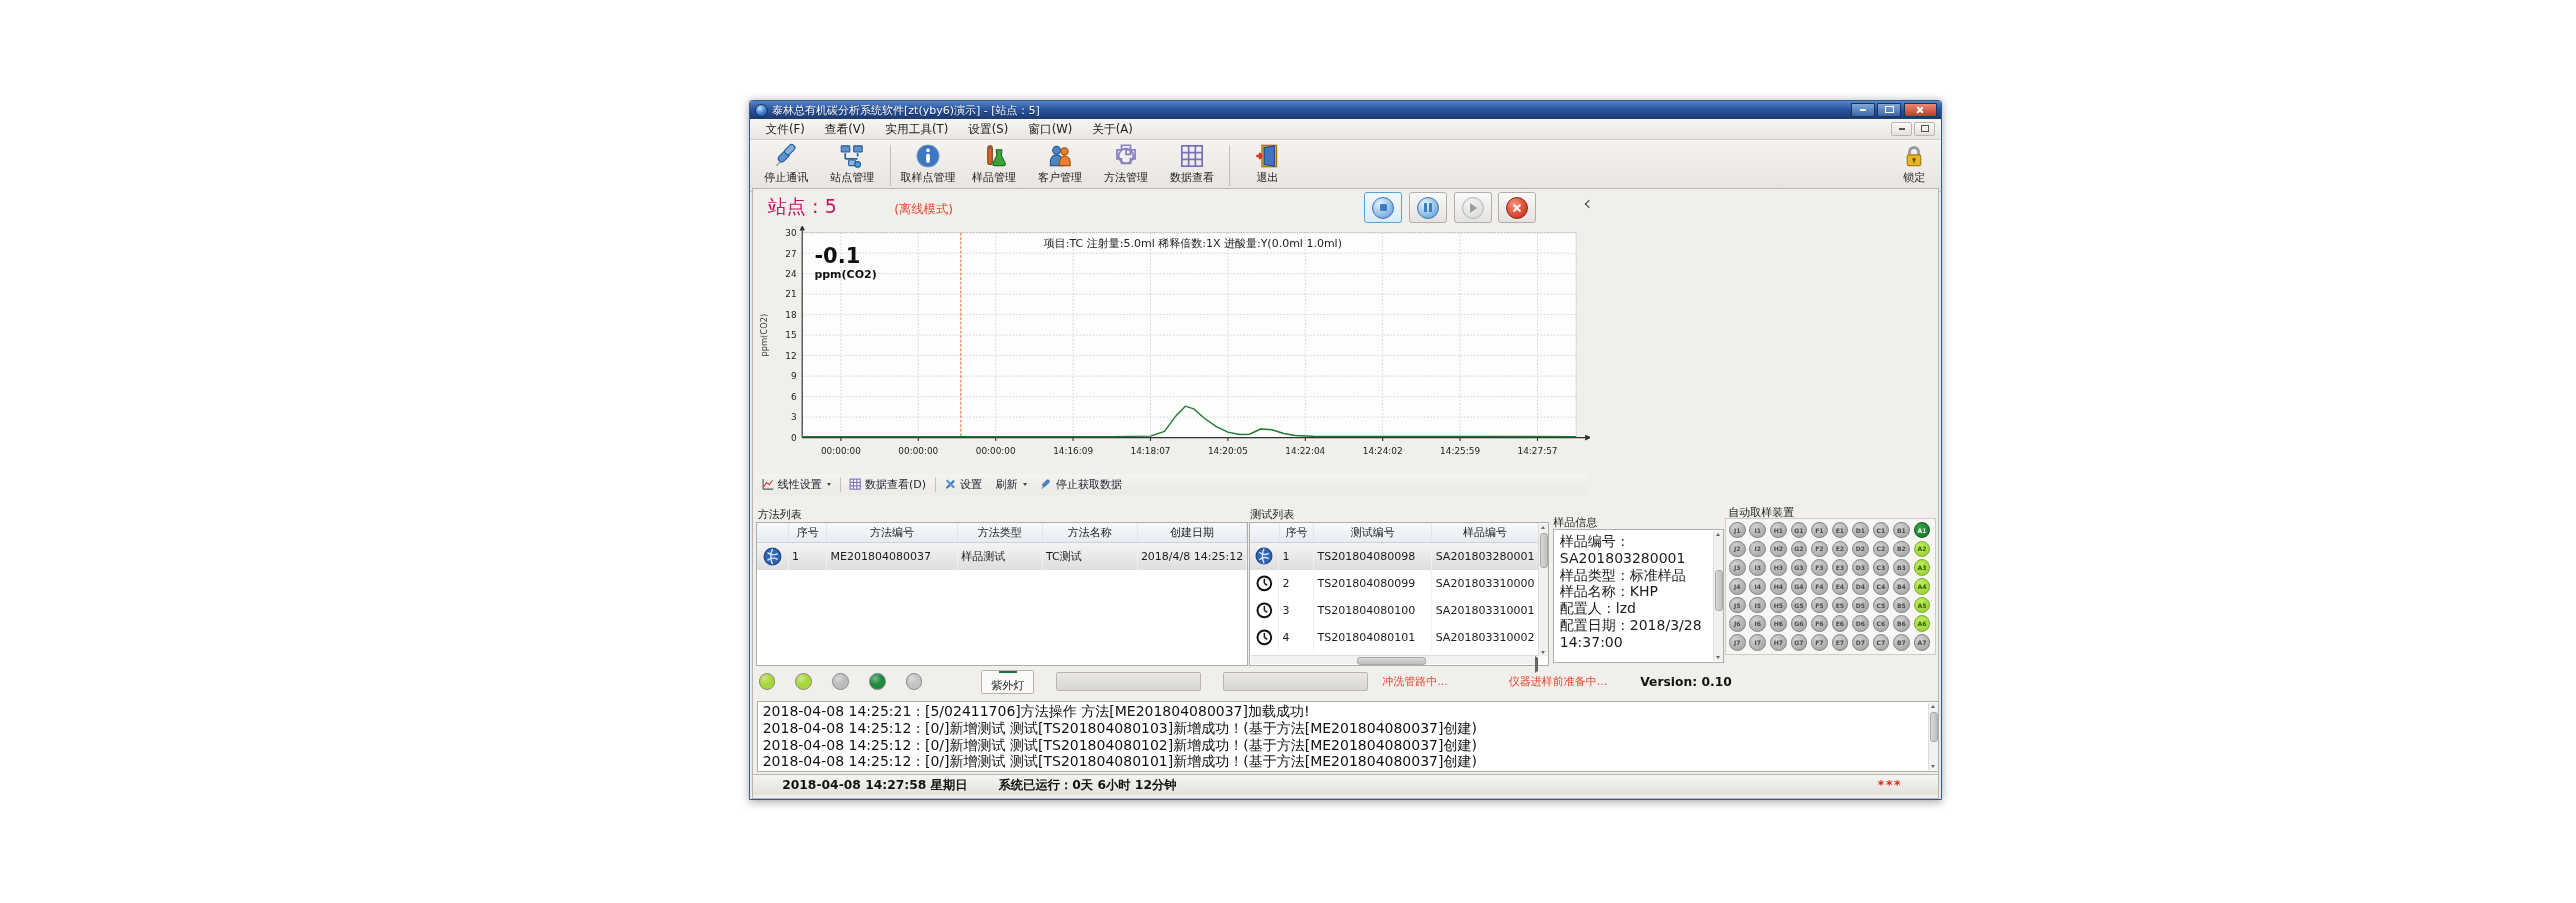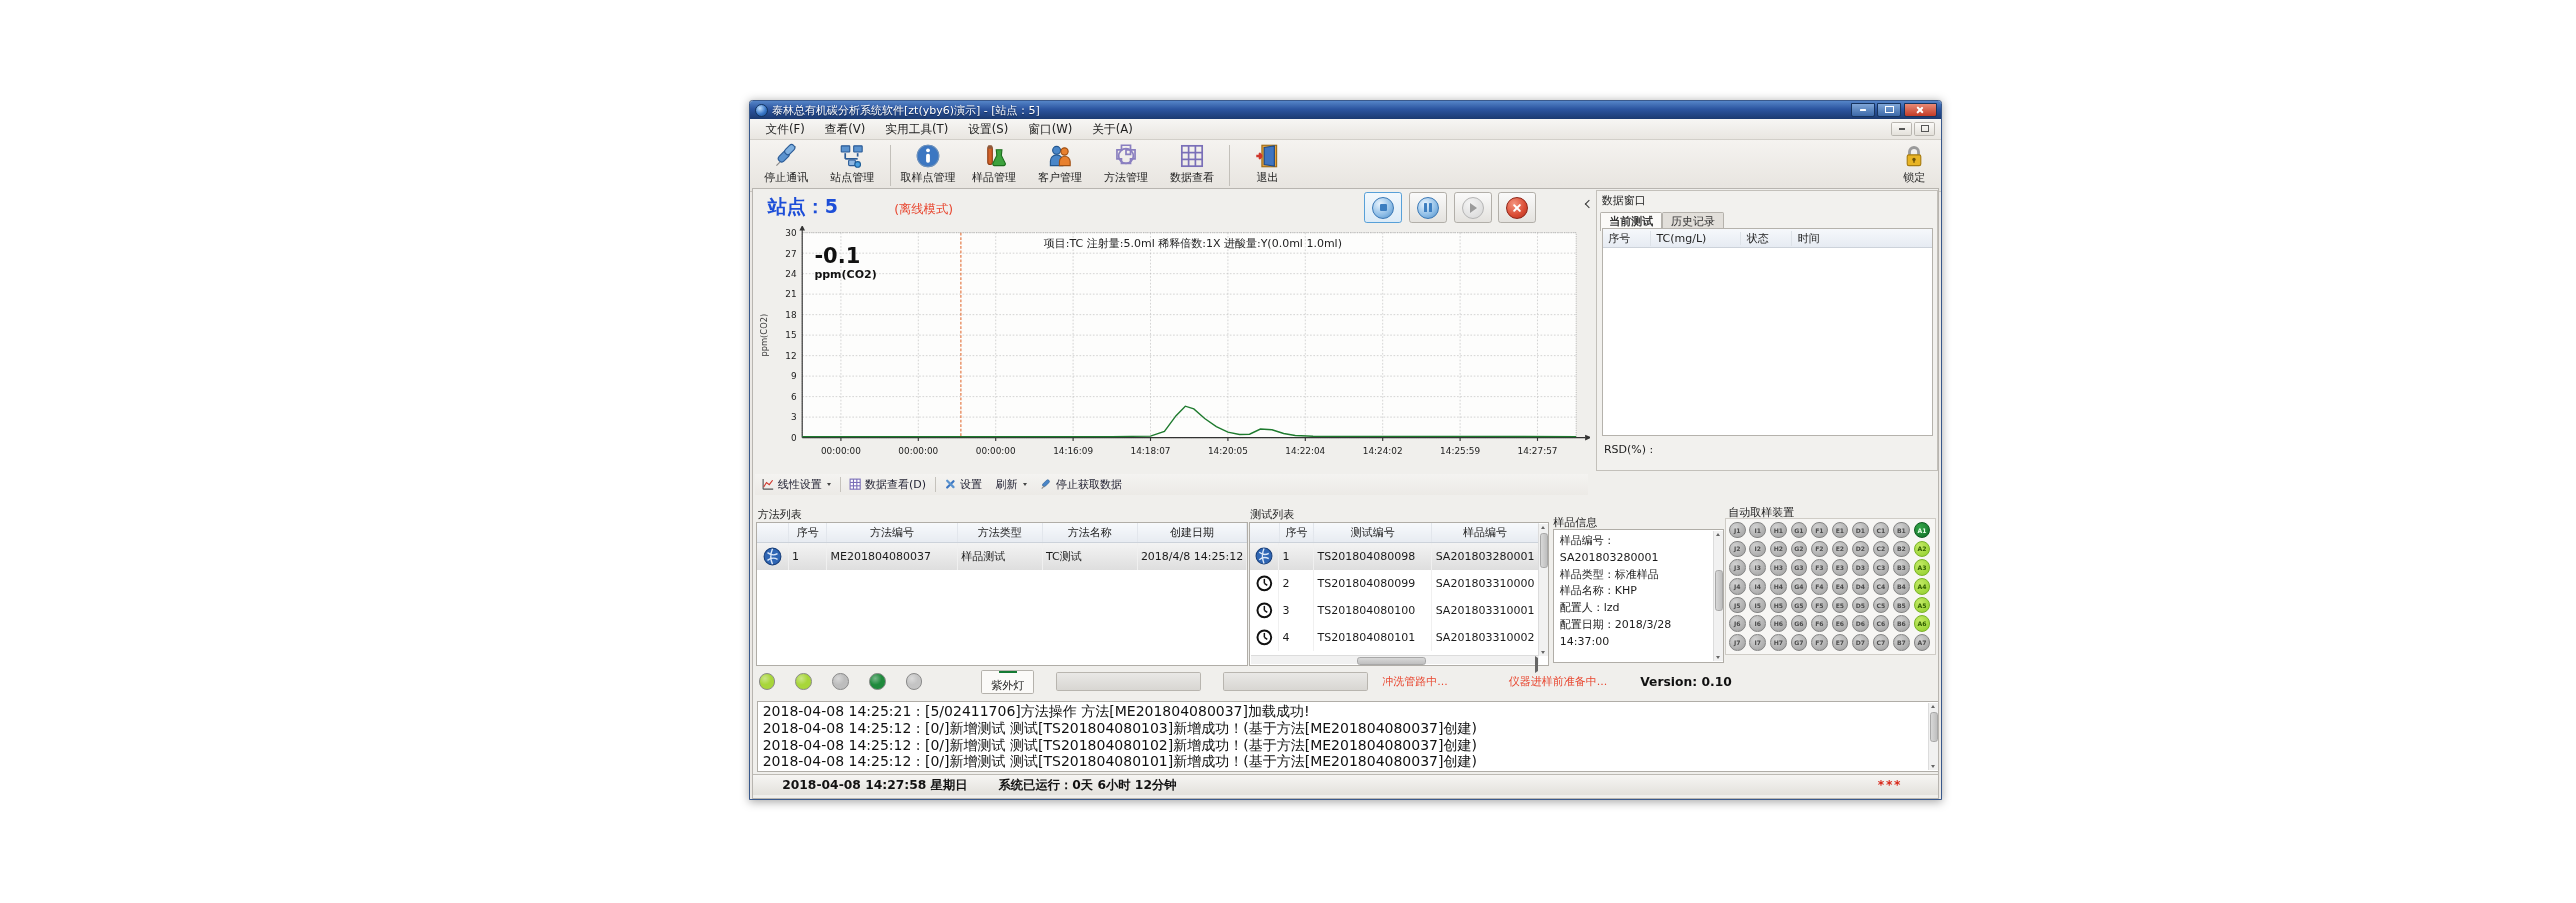--- a/index.html
+++ b/index.html
@@ -35,21 +35,21 @@
     padding:1.7px 3.3px;border-bottom:0.6px solid #c8c5bf;}
   .tool-btn{width:66px;display:flex;flex-direction:column;align-items:center;justify-content:flex-start;
     padding-top:1.7px;border-radius:2.2px;}
   .tool-btn svg{width:26px;height:26px;}
   .tool-label{font-size:11px;color:#1c1c1c;margin-top:1.1px;white-space:nowrap;}
   .tool-sep{width:0.6px;background:#c3c0ba;margin:3.3px 4.5px;}
   .toolbar .spacer{flex:1;}
   
   .client{position:absolute;top:87px;left:2.2px;right:2.2px;bottom:0;background:#f0efec;
     border:0.6px solid #b8b5b0;overflow:hidden;}
-  .station-title{position:absolute;left:14.5px;top:4.5px;font-size:19px;font-weight:bold;color:#1d4ed8;}
+  .station-title{position:absolute;left:14.5px;top:4.5px;font-size:19px;font-weight:normal;color:#be185d;}
   .station-mode{position:absolute;left:141px;top:12.3px;font-size:12.3px;color:#e8462f;}
   
   .runbtns{position:absolute;left:611px;top:3.3px;display:flex;gap:6.7px;}
   .runbtn{width:36px;height:29px;border:0.6px solid #b2afa9;border-radius:2.8px;
     background:linear-gradient(#fafafa,#e4e2de);display:flex;align-items:center;justify-content:center;}
   .runbtn.active{border:1.1px solid #57a0d8;background:linear-gradient(#f2f8fd,#dcebf7);}
   .rb-circle{width:20px;height:20px;border-radius:50%;display:flex;align-items:center;justify-content:center;}
   .rb-blue{background:radial-gradient(circle at 35% 30%,#e8f3fd,#8cbce6 60%,#4f8cc4);border:1.1px solid #3a78b5;}
   .rb-gray{background:radial-gradient(circle at 35% 30%,#f4f4f4,#d6d6d6);border:1.1px solid #b5b5b5;}
   .rb-red{background:radial-gradient(circle at 35% 30%,#f4947f,#d94b33 60%,#b03020);border:1.1px solid #8e2417;}
@@ -87,21 +87,21 @@
   .panel-label{position:absolute;font-size:11px;color:#222;}
   .gridtable{position:absolute;background:#fff;border:0.6px solid #b0ada7;font-size:11px;color:#1b1b1b;}
   table.t{border-collapse:collapse;width:100%;}
   table.t th{font-weight:normal;font-size:11px;background:linear-gradient(#f7f9fc,#e7ebf1);
     border-bottom:0.6px solid #ccd2da;border-right:0.6px solid #e2e6ec;height:16.7px;white-space:nowrap;}
   table.t td{height:27px;border-right:0.6px solid #f0f0f0;white-space:nowrap;padding:0 3.3px;}
   tr.sel{background:linear-gradient(#f4f4f4,#dedede);}
   .rowicon{display:flex;align-items:center;justify-content:center;}
   
   .sampleinfo{position:absolute;left:800px;top:340px;width:171px;height:134px;background:#fff;border:0.6px solid #b0ada7;
-    font-size:11px;color:#1b1b1b;line-height:16.7px;padding:3.3px 5.6px;box-sizing:border-box;}
+    font-size:14px;color:#1b1b1b;line-height:16.7px;padding:3.3px 5.6px;box-sizing:border-box;}
   
   .sampler{position:absolute;left:972px;top:329px;width:211px;height:137px;background:#f7f6f4;border:0.6px solid #cfccc6;
     display:grid;grid-template-columns:repeat(10,1fr);gap:1.7px;padding:2.8px;box-sizing:border-box;}
   .vial{width:16.7px;height:16.7px;border-radius:50%;box-sizing:border-box;border:1.7px solid #848484;
     background:radial-gradient(circle at 35% 30%,#d2d2d2,#9e9e9e);display:flex;align-items:center;justify-content:center;
     font-size:6.1px;font-weight:bold;color:#4a4a4a;}
   .vial.light{background:radial-gradient(circle at 35% 30%,#c3ea64,#8fce2a);border-color:#79b227;color:#2f5c00;}
   .vial.dark{background:radial-gradient(circle at 35% 30%,#33a447,#0f6f28);border-color:#0c5a1f;color:#eaffea;}
   
   .statusstrip{position:absolute;left:0;top:475px;width:1187px;height:35px;display:flex;align-items:center;}
@@ -386,36 +386,20 @@
       </div>
       <div class="ct-item">
         <svg width="12.3" height="12.3" viewBox="0 0 22 22">
           <rect x="8" y="2" width="6" height="15" rx="3" transform="rotate(45 11 9)" fill="#4a86c8" stroke="#23568e"></rect>
           <line x1="3" y1="19" x2="8" y2="14" stroke="#8a8a8a" stroke-width="2"></line>
         </svg>
         <span>停止获取数据</span>
       </div>
     </div>
 
-    <div class="datapanel">
-      <div class="dp-title">数据窗口</div>
-      <div class="tabs">
-        <span class="tab active">当前测试</span>
-        <span class="tab">历史记录</span>
-      </div>
-      <div class="dp-table">
-        <div class="dp-head">
-          <span style="width:36px">序号</span>
-          <span style="width:78px">TC(mg/L)</span>
-          <span style="width:39px">状态</span>
-          <span style="width:67px;border-right:none">时间</span>
-        </div>
-      </div>
-      <div class="rsd">RSD(%) :</div>
-    </div>
 
     <div class="panel-label" style="left:4.5px;top:318px">方法列表</div>
     <div class="gridtable" style="left:3.3px;top:333px;width:490px;height:142px">
       <table class="t">
         <tbody>
             <tr>
           <th style="width:29px"></th>
           <th style="width:36px">序号</th>
           <th style="width:129px">方法编号</th>
           <th style="width:84px">方法类型</th>

